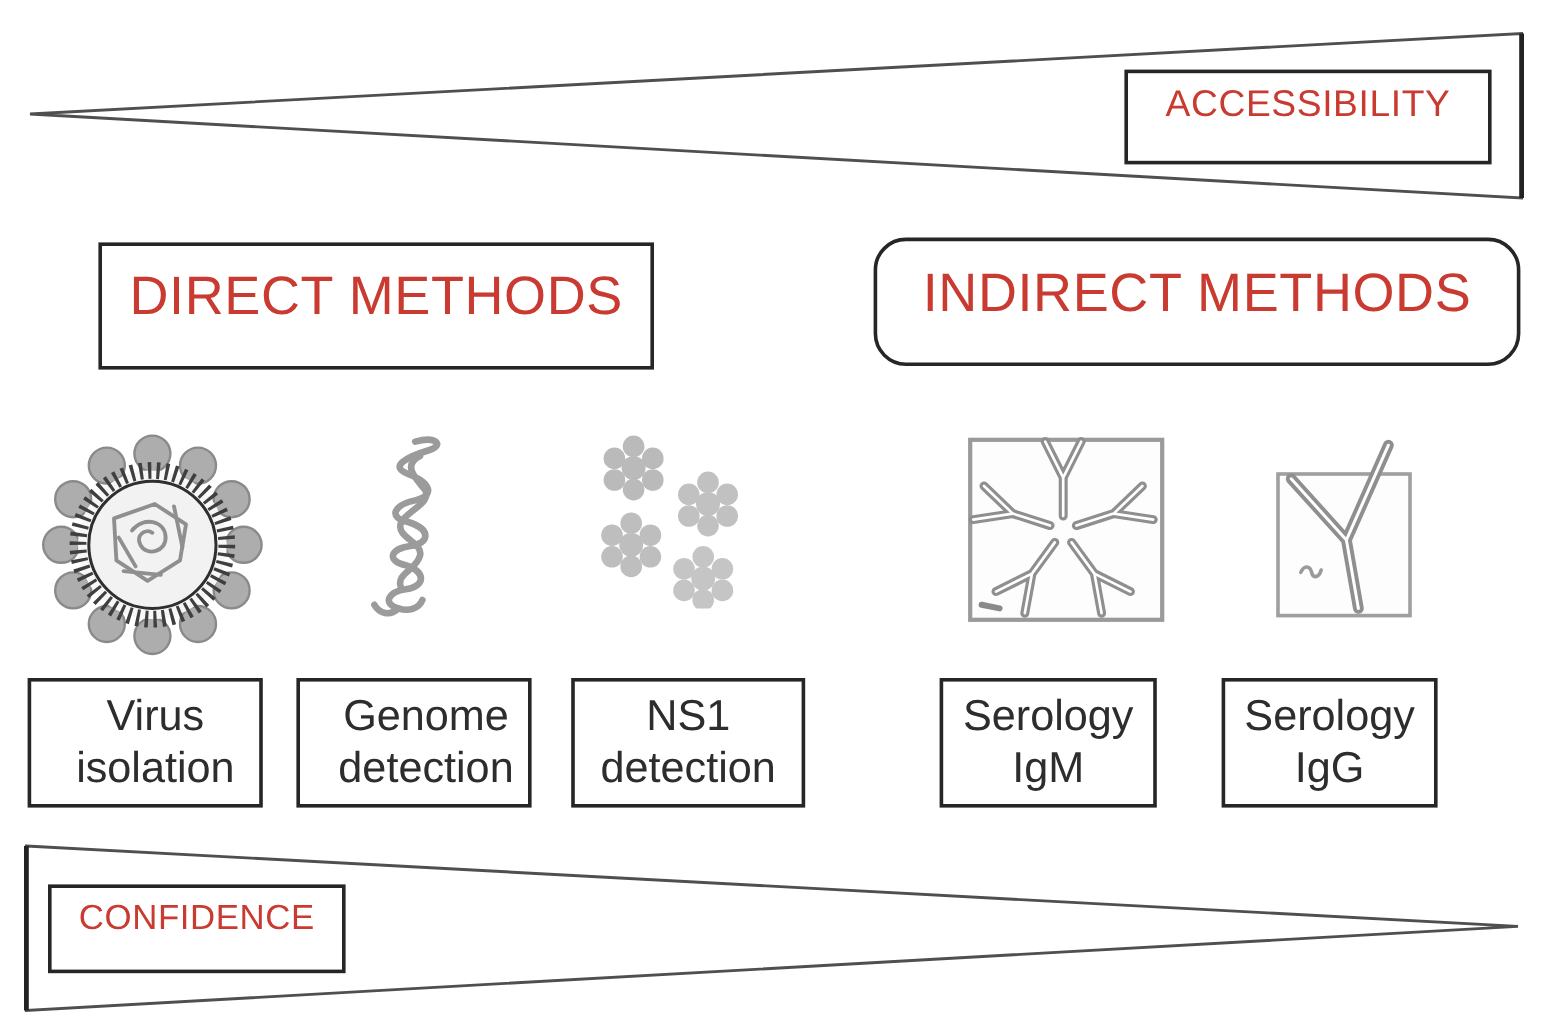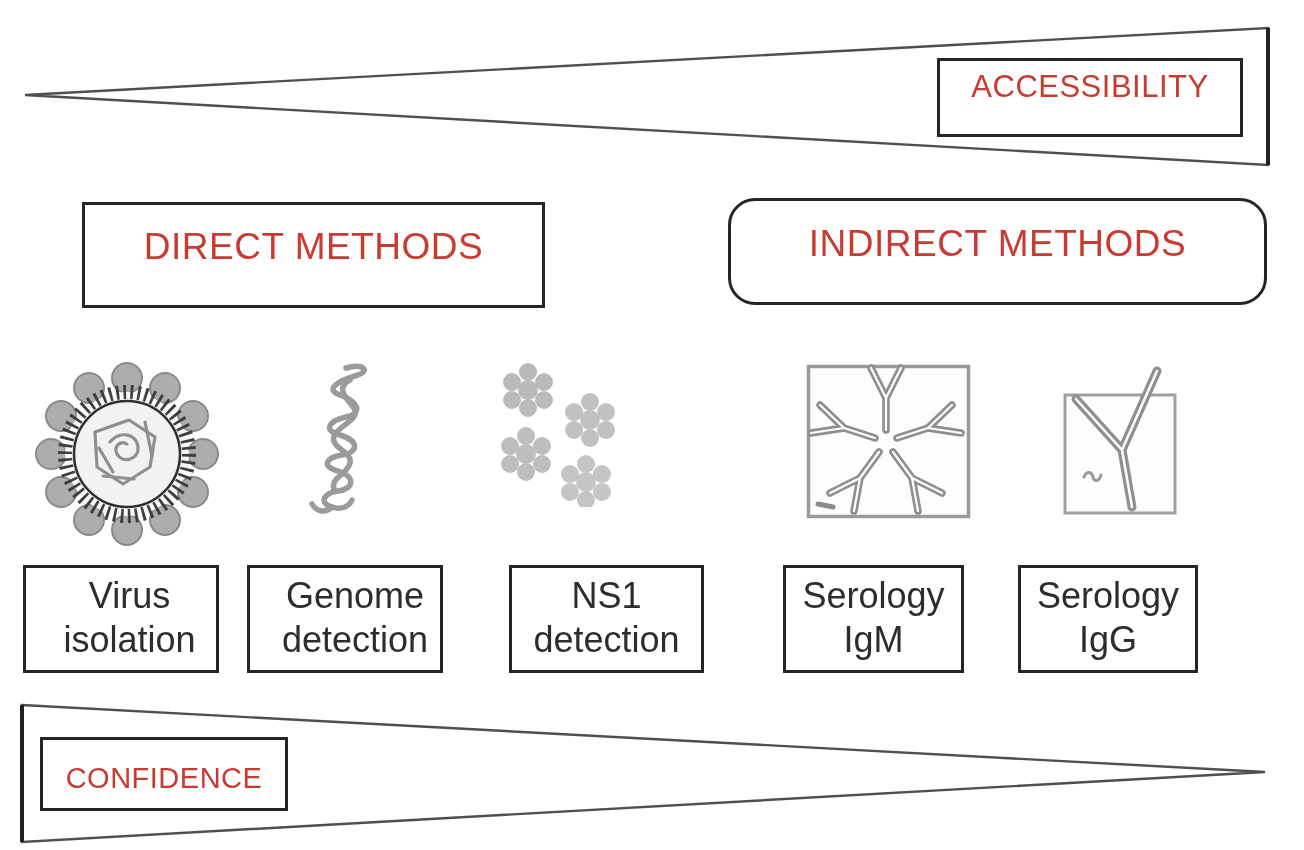--- a/index.html
+++ b/index.html
@@ -11,31 +11,31 @@
   .wedge-svg{left:0;top:0;width:1304px;height:850px;}
   .frame{
     border:3px solid #262626;background:#ffffff;
     display:flex;align-items:center;justify-content:center;text-align:right;
   }
   .red-label{color:#c93a31;letter-spacing:0.5px;font-weight:400;}
   .banner-box{}
   .accessibility-box{left:937px;top:58px;width:306px;height:79px;
     align-items:flex-start;padding-top:8px;font-size:31px;}
   .confidence-box{left:40px;top:737px;width:248px;height:74px;
-    align-items:flex-start;padding-top:22px;font-size:29px;}
-  .header-box{font-size:37px;padding-bottom:16px;}
+    align-items:flex-start;padding-top:9px;font-size:29px;}
+  .header-box{font-size:45px;padding-bottom:16px;}
   .direct-box{left:82px;top:202px;width:463px;height:106px;}
   .indirect-box{left:728px;top:198px;width:539px;height:107px;border-radius:27px;}
   .method-box{
     top:565px;height:108px;font-size:36px;line-height:44px;color:#2d2d2d;
     flex-direction:column;padding-bottom:2px;
   }
   .m0{left:23px;width:196px;padding-left:17px;}
   .m1{left:247px;width:196px;padding-left:20px;}
-  .m2{left:509px;width:195px;}
+  .m2{left:476px;width:195px;}
   .m3{left:783px;width:181px;}
   .m4{left:1018px;width:180px;}
   .icon-wrap{pointer-events:none;}
   .i-virus{left:33px;top:360px;width:188px;height:188px;}
   .i-genome{left:288px;top:360px;width:95px;height:162px;}
   .i-ns1{left:498px;top:362px;width:170px;height:145px;}
   .i-igm{left:806px;top:364px;width:165px;height:158px;}
   .i-igg{left:1060px;top:355px;width:125px;height:165px;}
 </style>
 </head>

